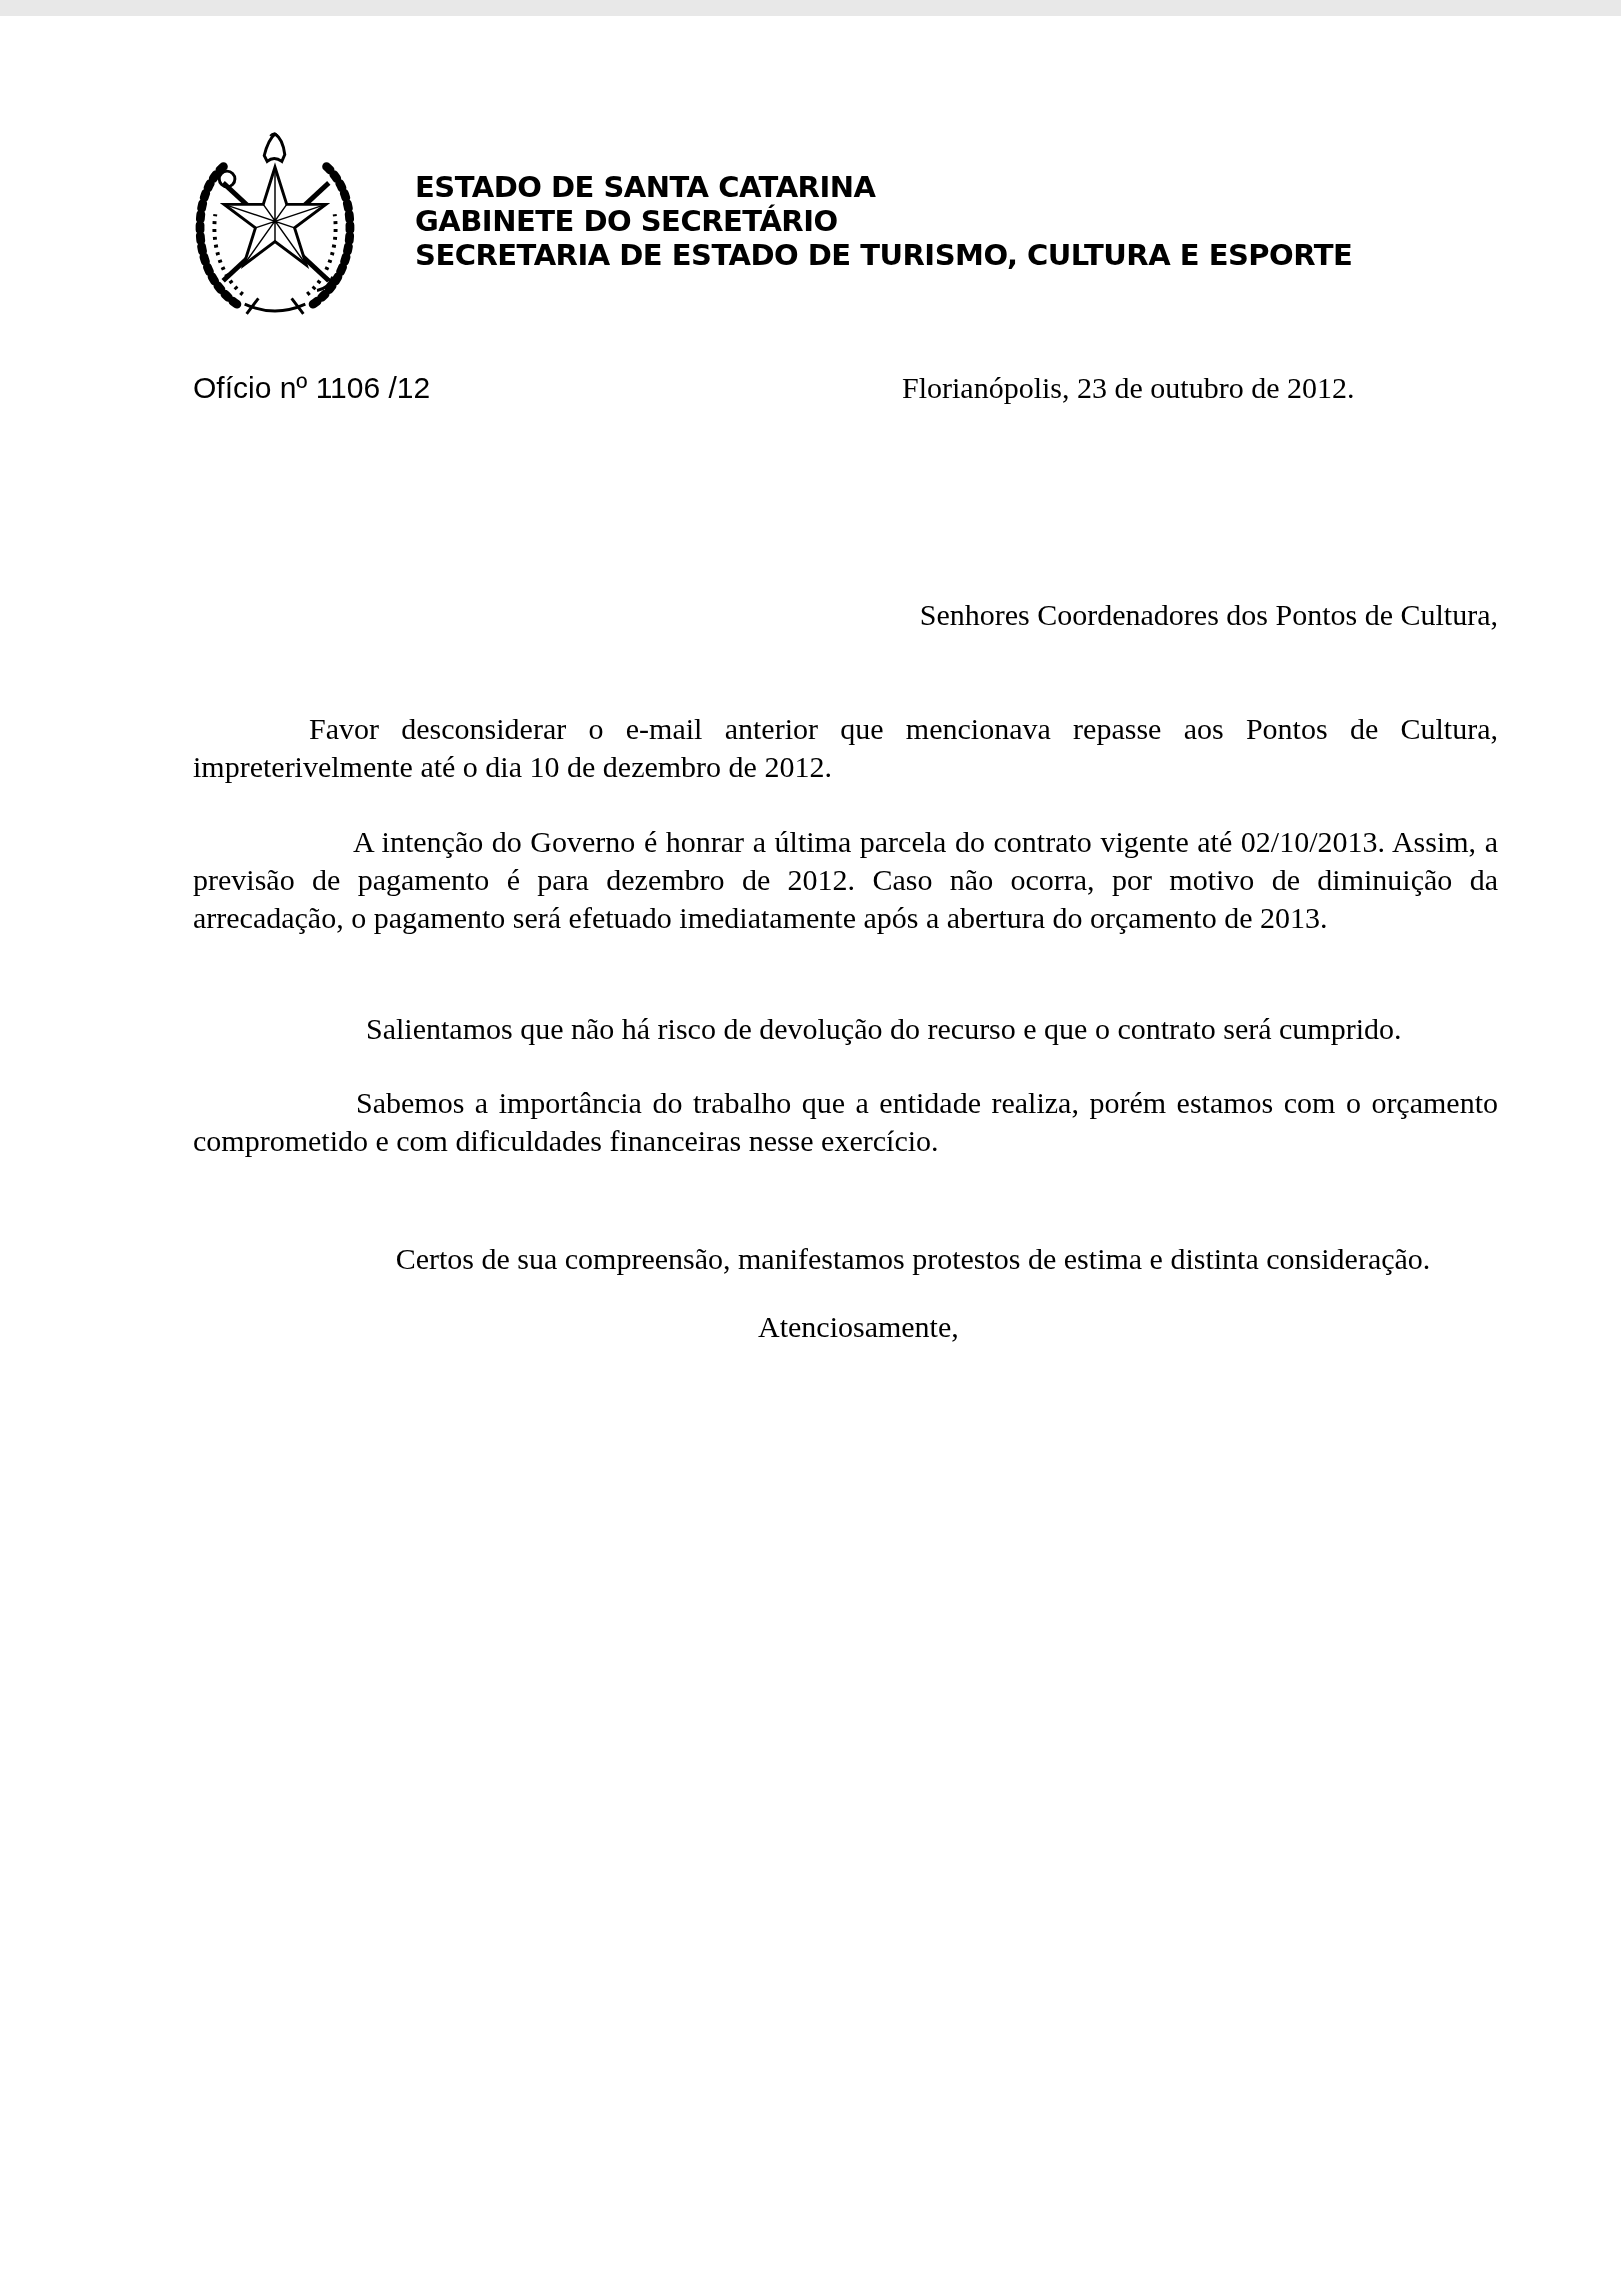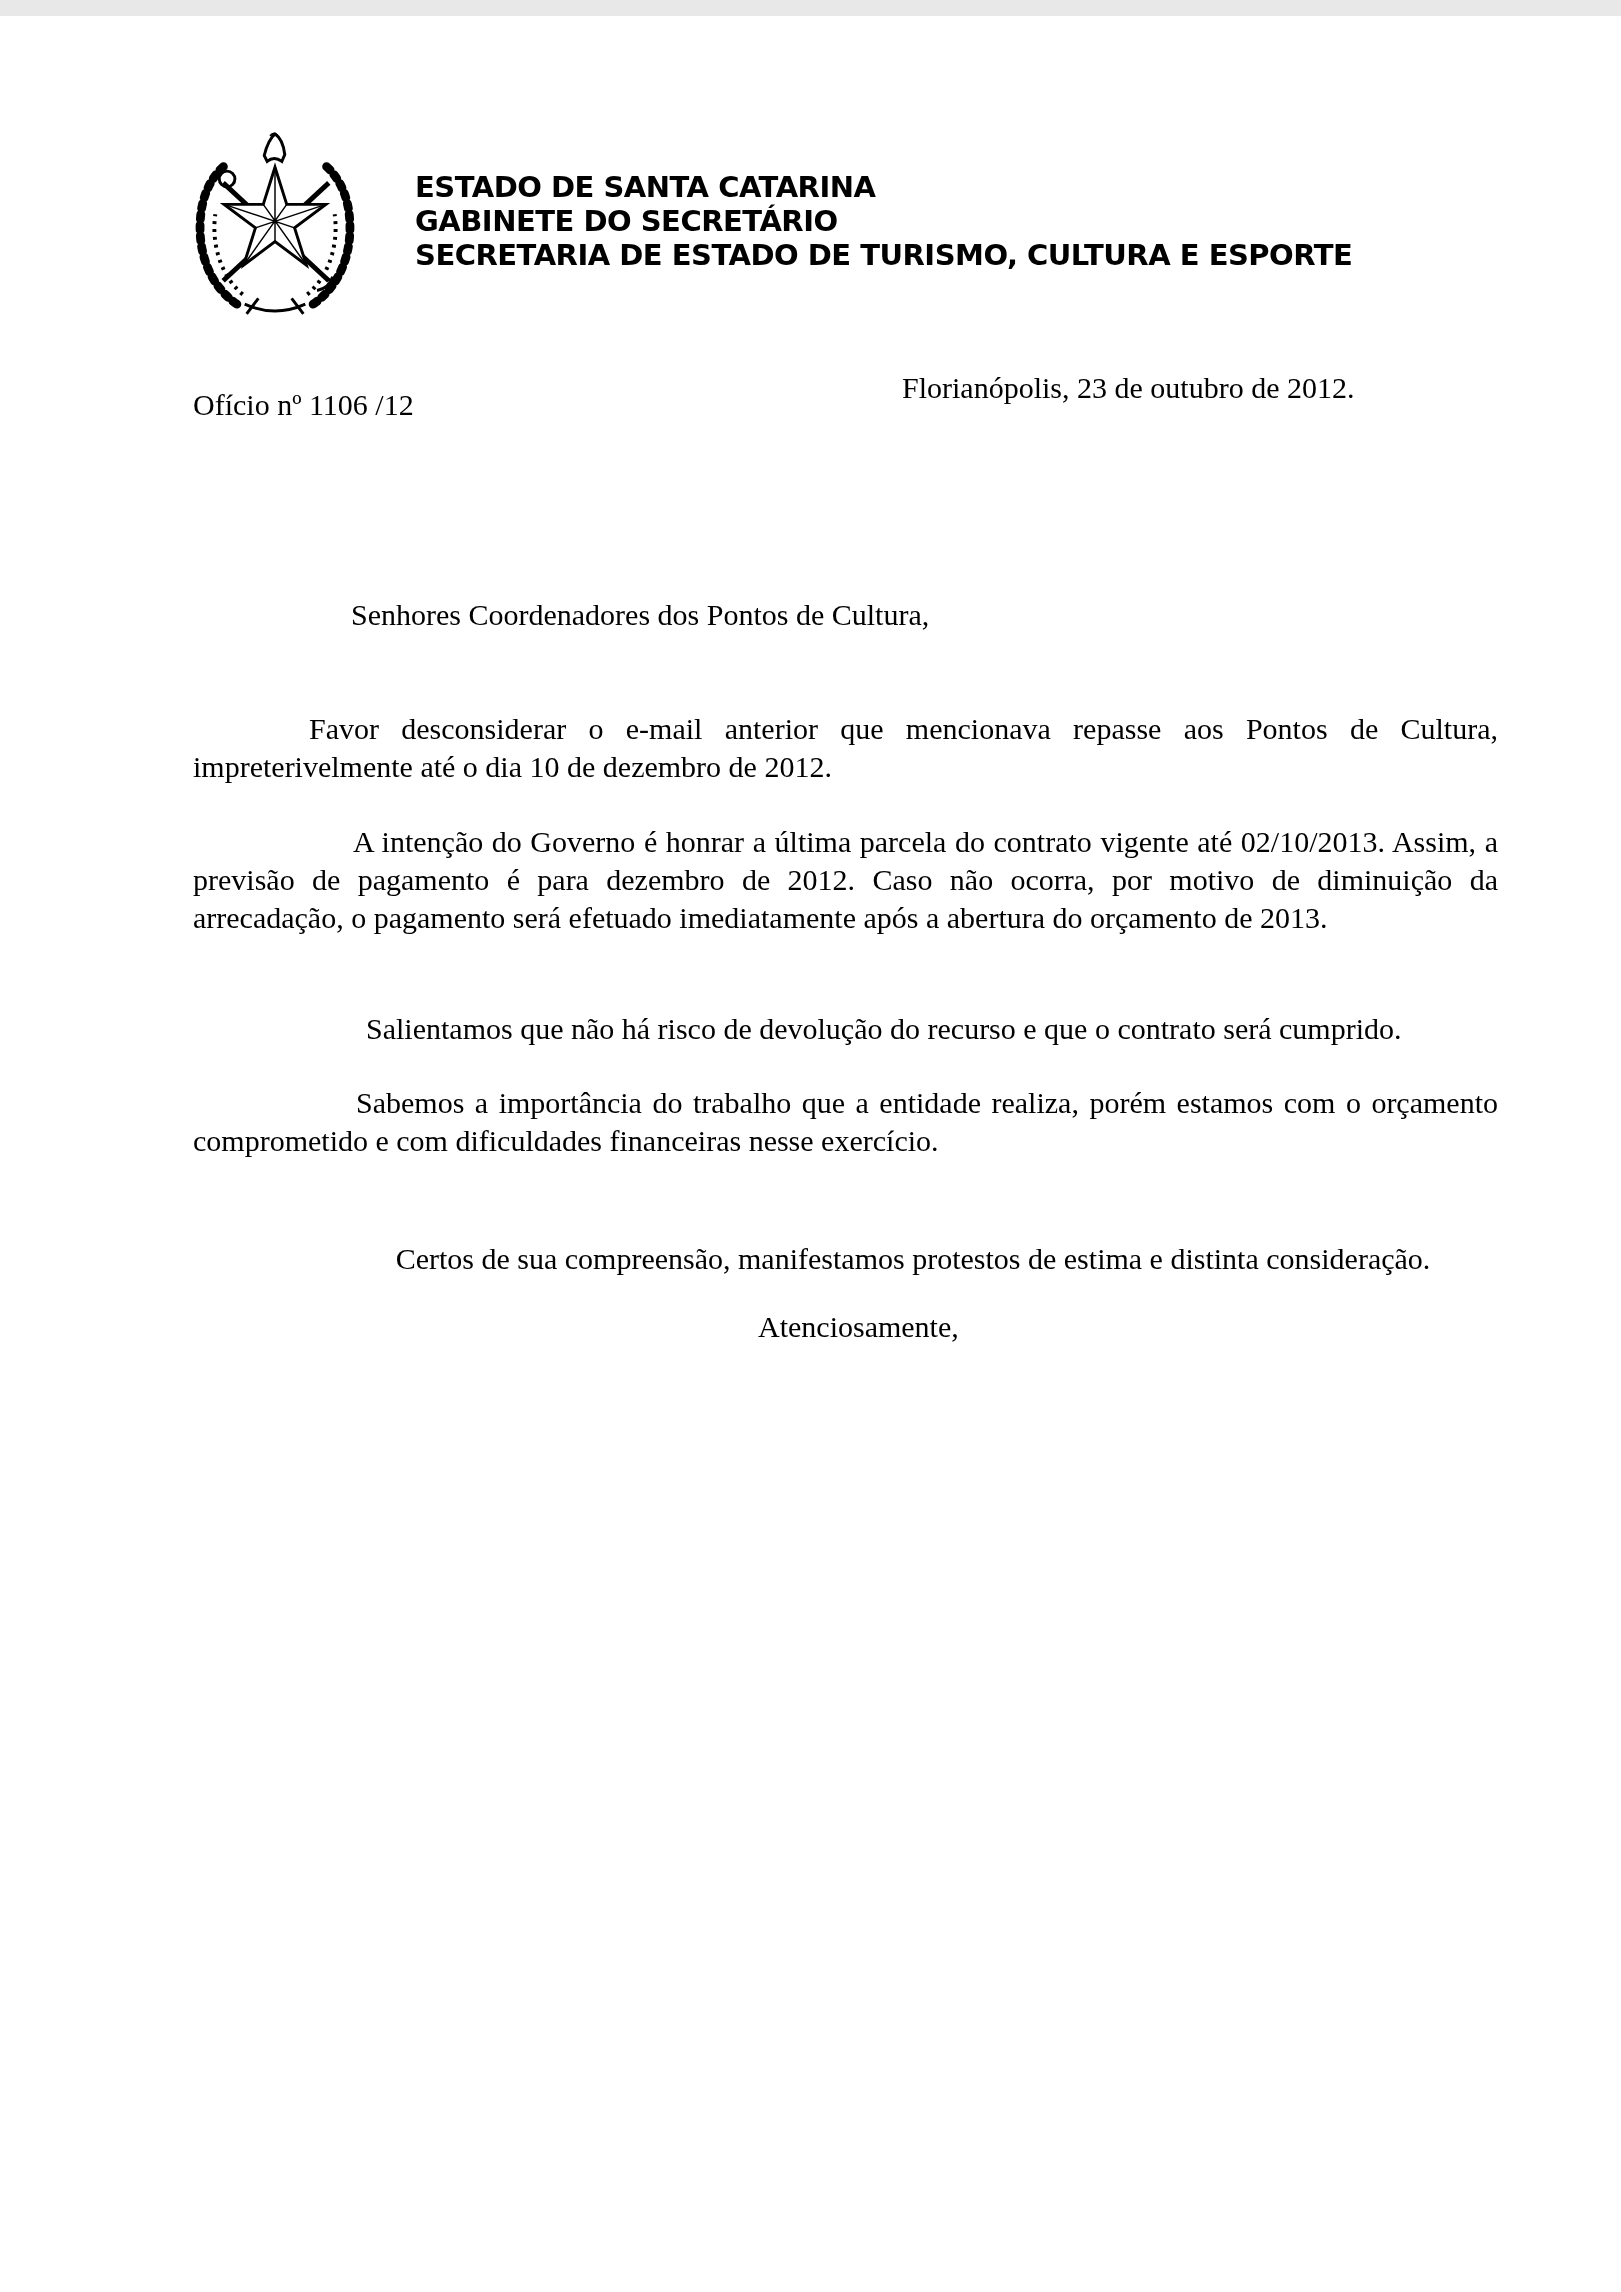--- a/index.html
+++ b/index.html
@@ -19,37 +19,37 @@
   .header-text{
     position:absolute;left:415px;top:154px;
     font-family:"DejaVu Sans","Liberation Sans",sans-serif;
     font-weight:bold;
     font-size:29px;line-height:34px;
     letter-spacing:-0.5px;
     white-space:nowrap;
   }
   
   .ref-line{
-    position:absolute;left:193px;top:372px;
-    font-family:Liberation Serif, serif;
+    position:absolute;left:193px;top:355px;
+    font-family:Liberation Sans, sans-serif;
     font-size:30px;white-space:nowrap;
   }
   .date-line{
     position:absolute;left:902px;top:355px;
     font-family:"Liberation Serif","DejaVu Serif",serif;
     font-size:30px;white-space:nowrap;
   }
   
   .para{
     position:absolute;left:193px;width:1305px;
     font-family:"Liberation Serif","DejaVu Serif",serif;
     font-size:30px;line-height:38px;
     text-align:justify;
   }
-  .p-salutation{top:580px;text-indent:158px;text-align:left;}
+  .p-salutation{top:580px;text-indent:158px;text-align:right;}
   .p-1{top:694px;text-indent:116px;}
   .p-2{top:807px;text-indent:160px;}
   .p-3{top:994px;text-indent:173px;text-align:left;}
   .p-4{top:1068px;text-indent:163px;}
   .p-5{top:1224px;text-indent:135px;text-align:center;}
   .closing{
     position:absolute;left:758px;top:1294px;
     font-family:"Liberation Serif","DejaVu Serif",serif;
     font-size:30px;white-space:nowrap;text-align:center;
   }

